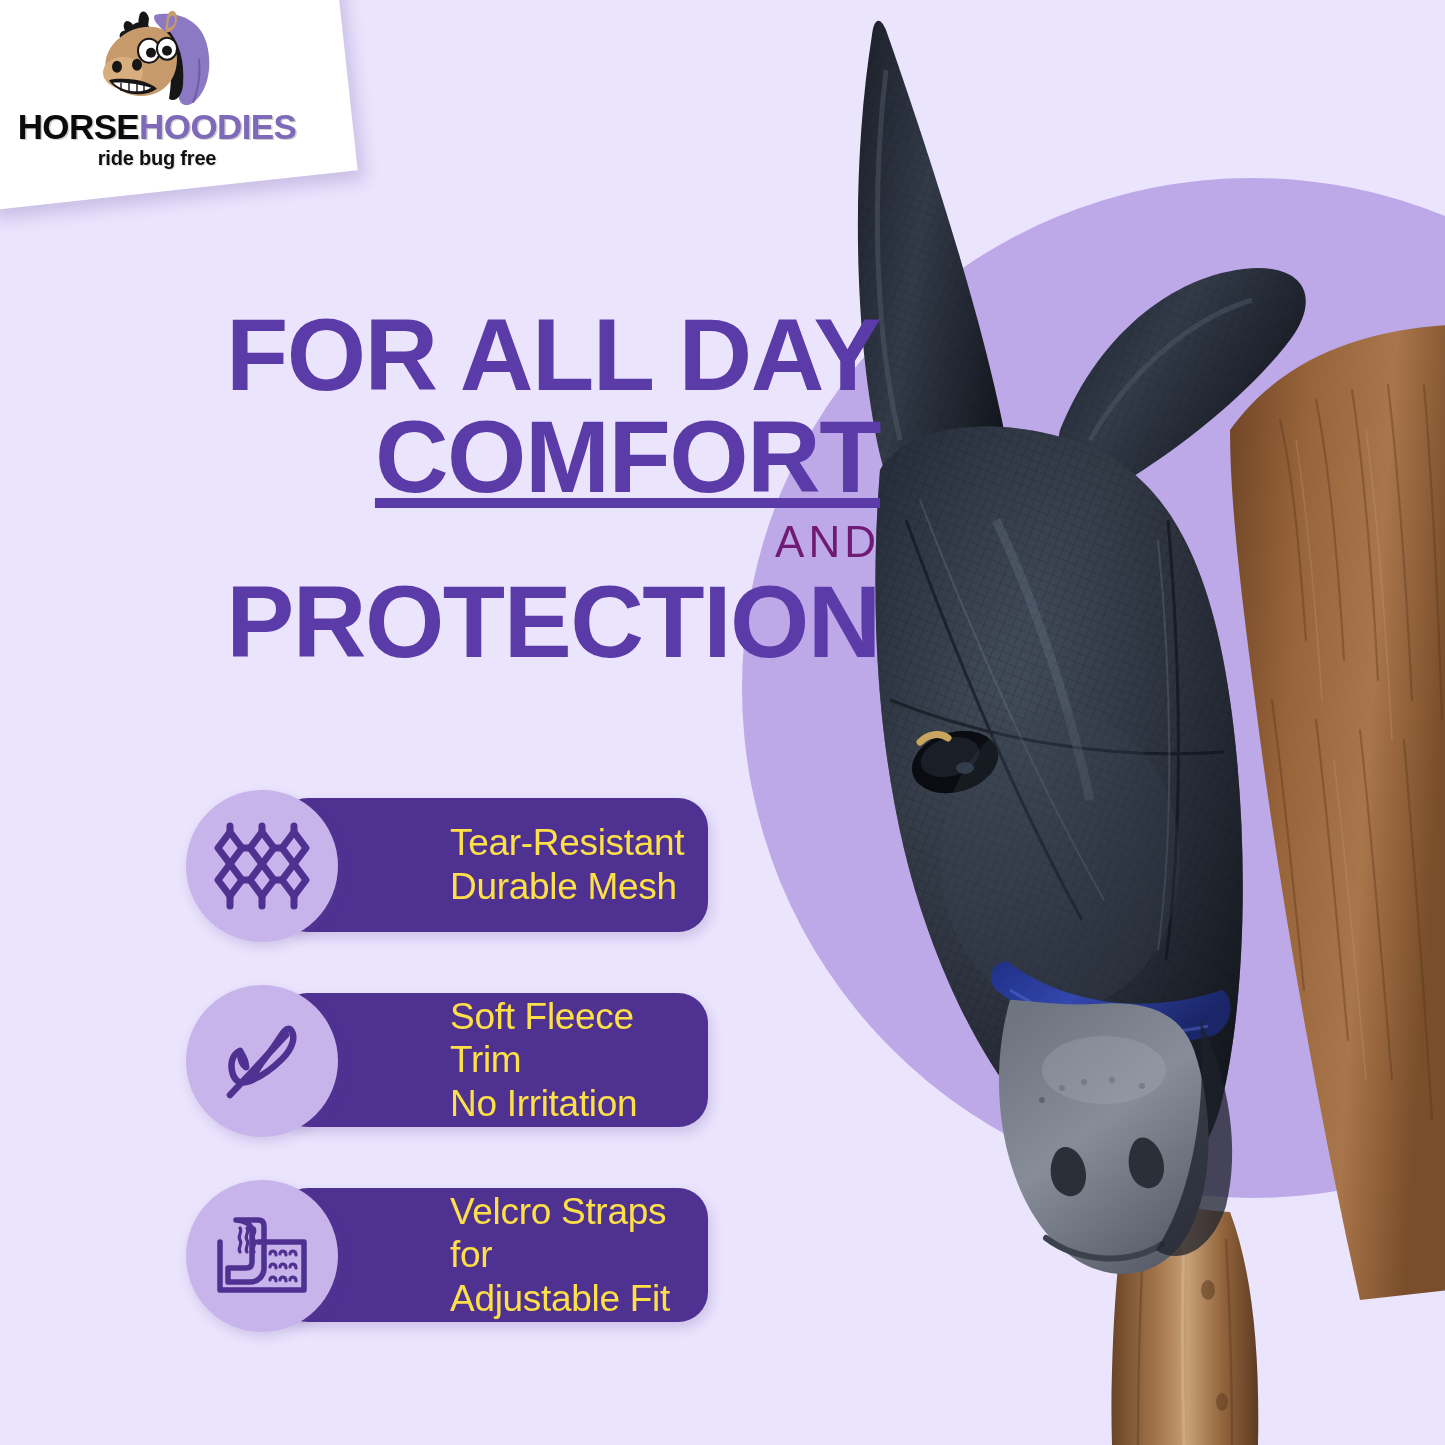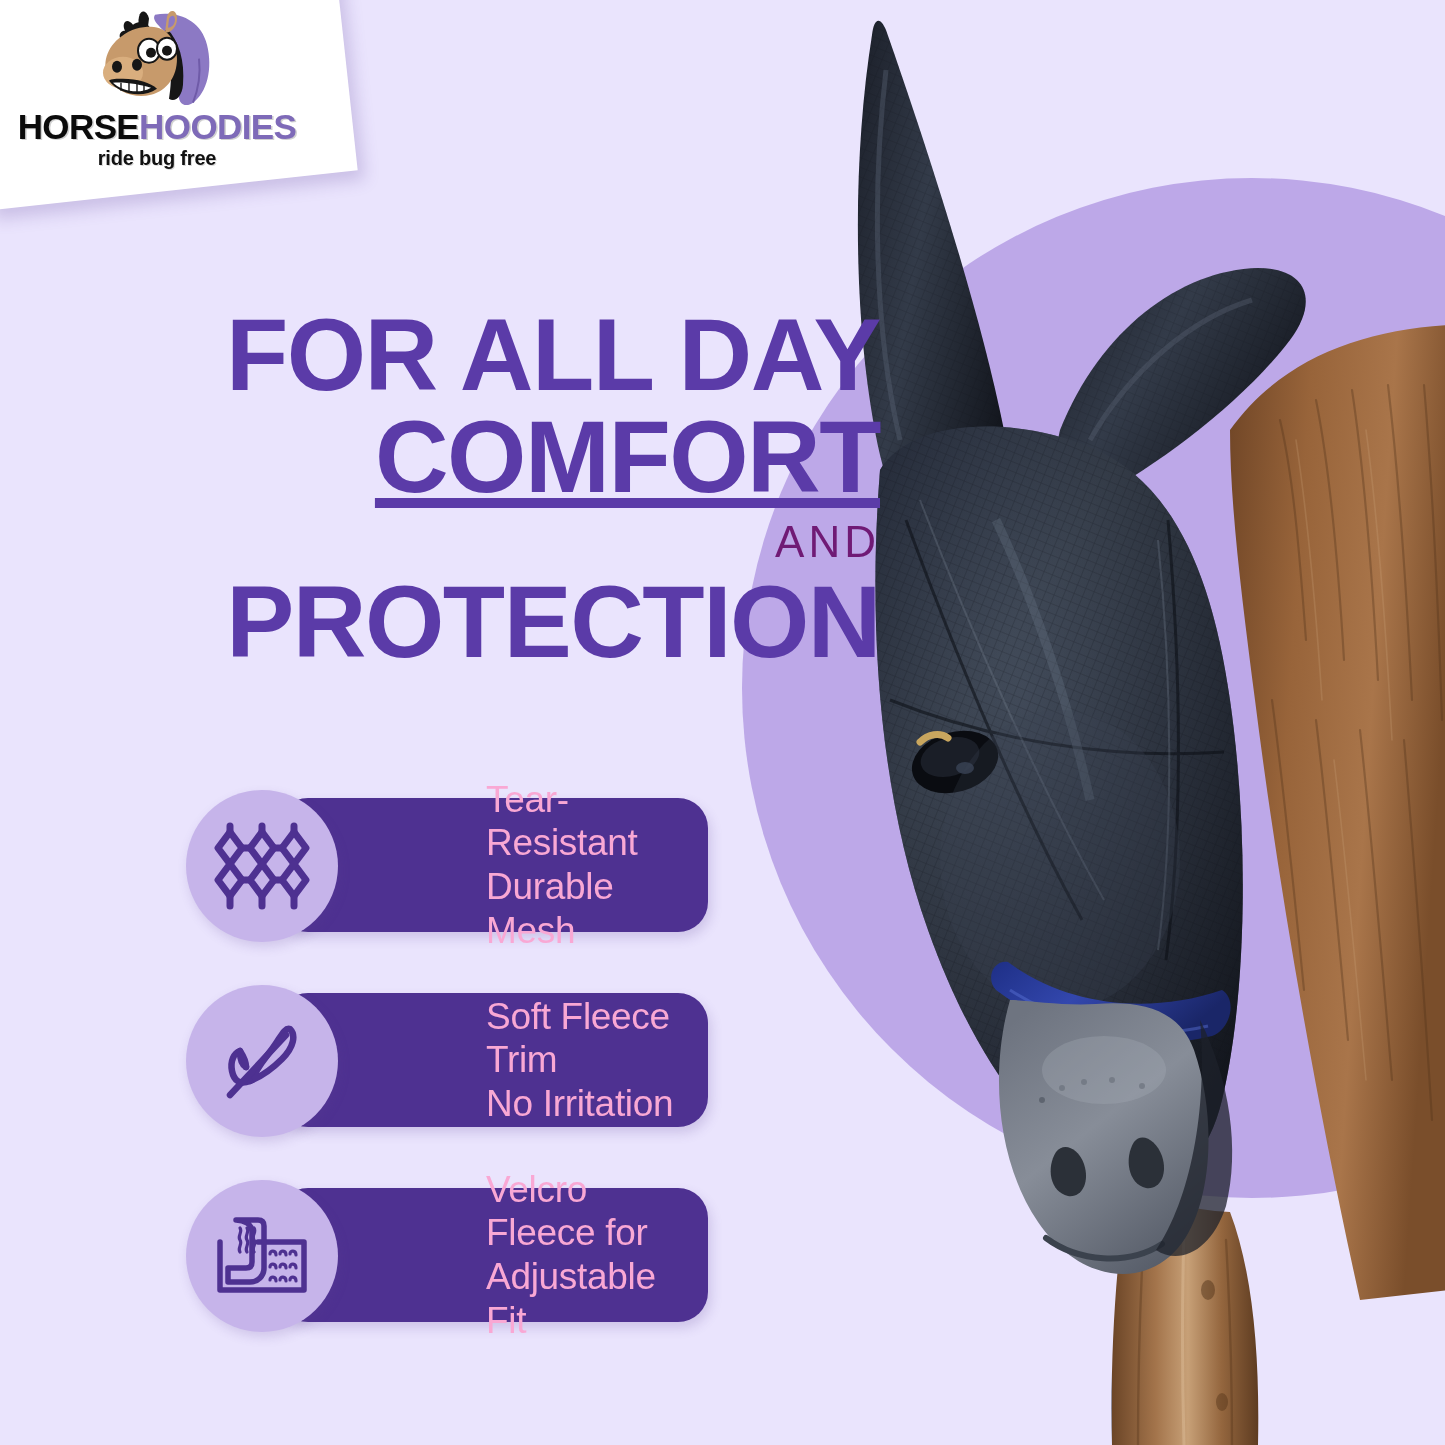--- a/index.html
+++ b/index.html
@@ -146,27 +146,26 @@
     width: 430px;
     background: #4E3191;
     border-radius: 30px;
     box-shadow: 3px 6px 12px rgba(92, 66, 150, 0.20);
     display: flex;
     align-items: center;
     padding-left: 172px;
     padding-right: 16px;
   }
   .feature-text {
-    color: #f9a8d4;
+    color: #fde047;
     font-size: 37px;
     font-weight: 400;
     line-height: 1.18;
     letter-spacing: -0.3px;
     white-space: pre-line;
-    margin-left: 36px;
   }
 
   .feature-badge {
     position: absolute;
     left: 0;
     top: 0;
     width: 152px;
     height: 152px;
     border-radius: 50%;
     background: #C6B4EA;
@@ -416,21 +415,21 @@
             <path d="M34 66 C24 70, 18 66, 16 56 C14 46, 18 38, 24 36 C24 44, 26 50, 30 52"></path>
             <path d="M70 20 L14 80"></path>
             <path d="M24 36 C28 42, 30 46, 30 52"></path>
           </g>
         </svg>
       </div>
     </div>
 
     <div class="feature-row">
       <div class="feature-pill">
-        <span class="feature-text">Velcro Fleece for
+        <span class="feature-text">Velcro Straps for
 Adjustable Fit</span>
       </div>
       <div class="feature-badge">
         <svg width="96" height="88" viewBox="0 0 96 88" xmlns="http://www.w3.org/2000/svg">
           <g fill="none" stroke="#4E3191" stroke-width="5.5" stroke-linecap="round" stroke-linejoin="round">
 
             <path d="M6 30 L6 78 L90 78 L90 30 L44 30"></path>
 
             <path d="M22 8 L44 8 C48 8, 50 10, 50 14 L50 56 C50 64, 44 70, 36 70 L14 70 L14 56 L32 56 C36 56, 38 54, 38 50 L38 20 C38 12, 30 8, 22 8 Z"></path>
 

